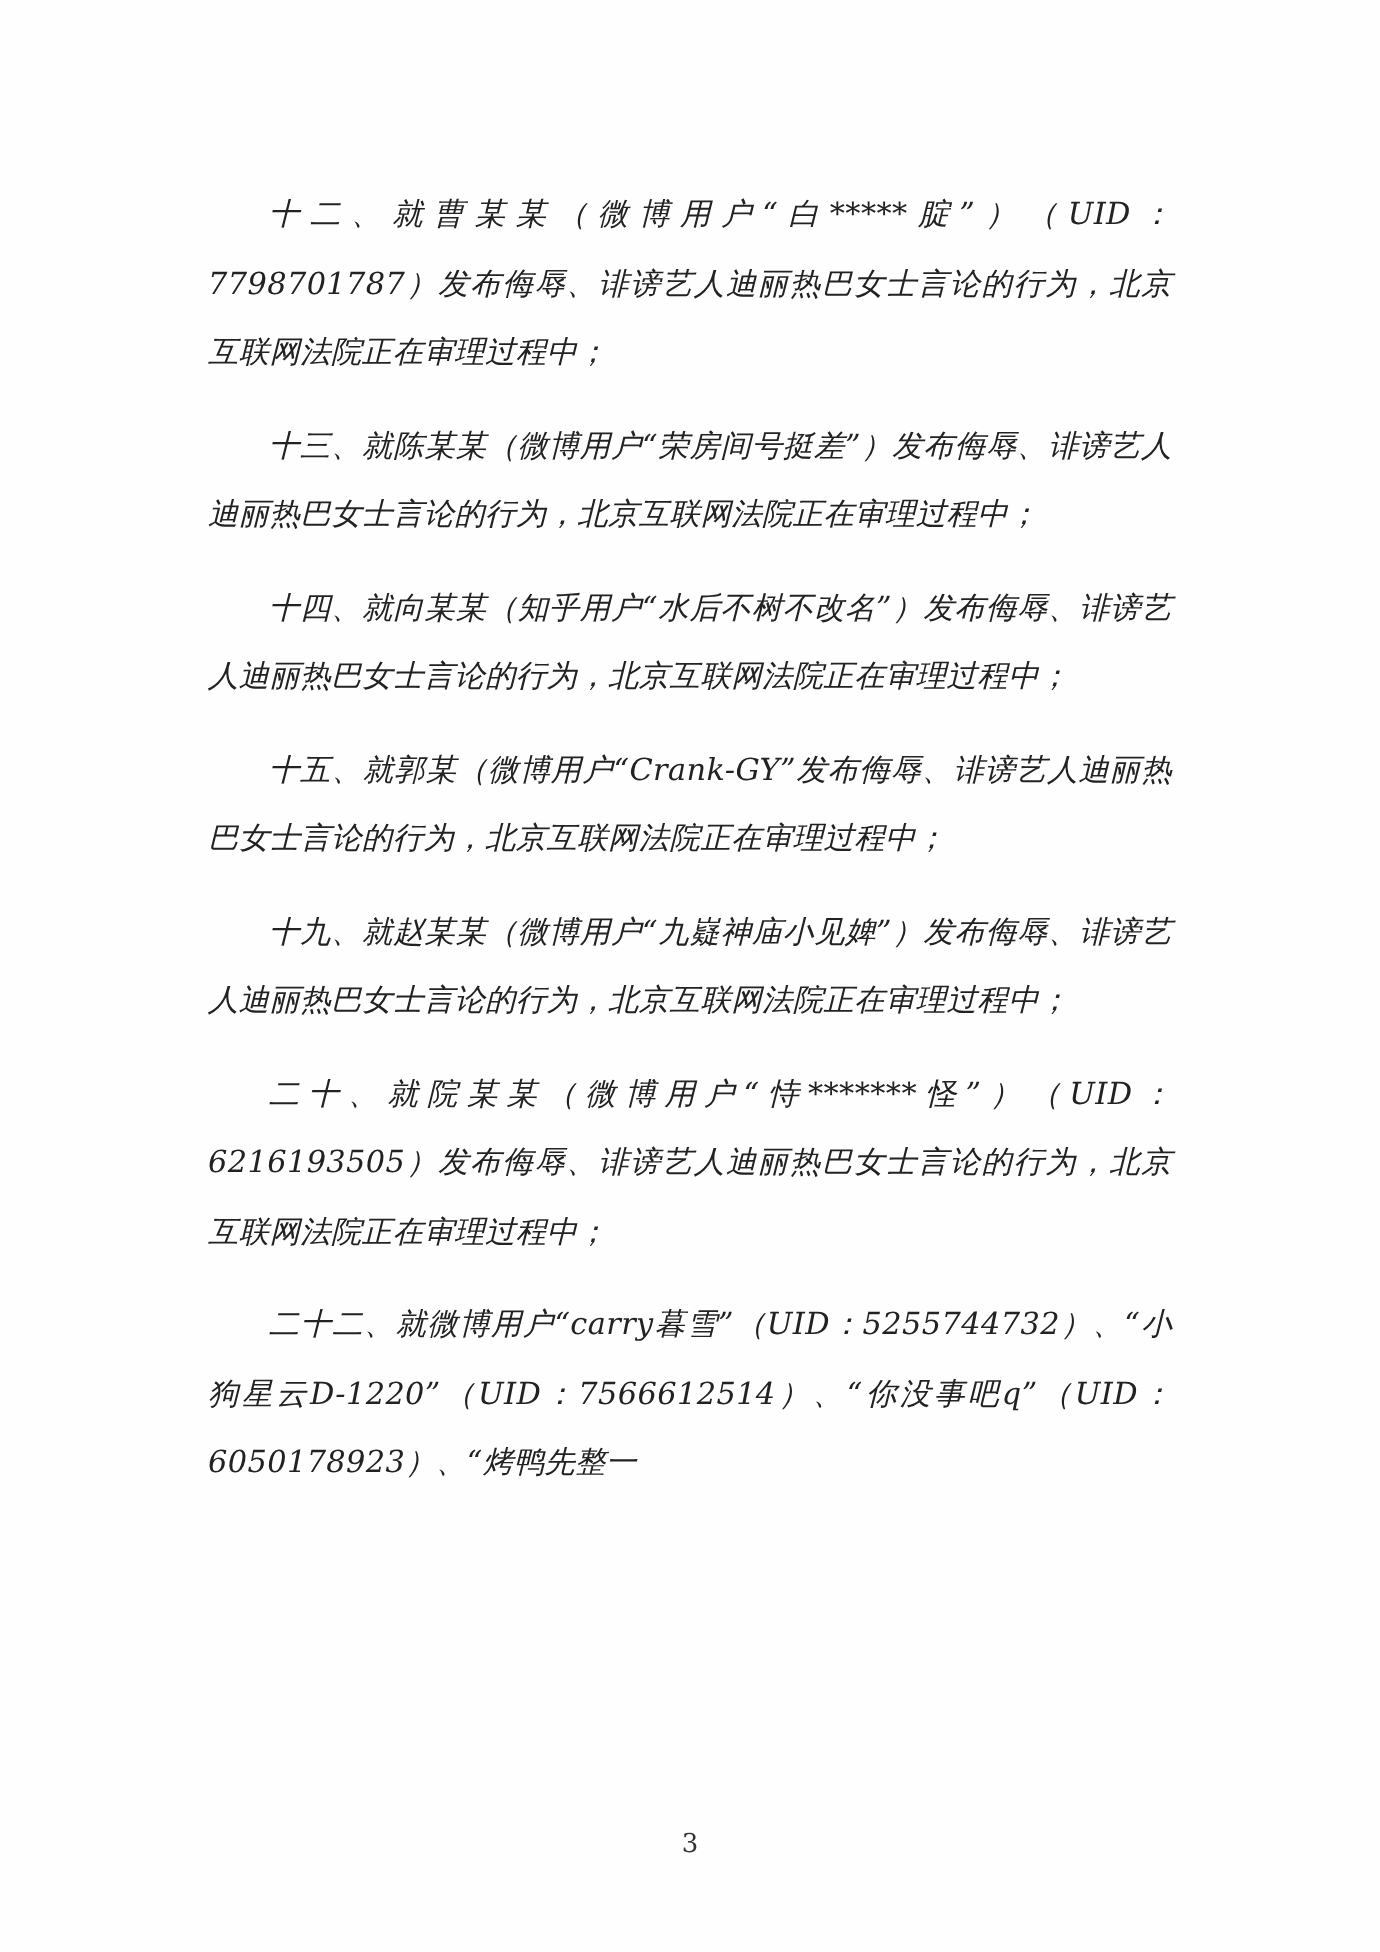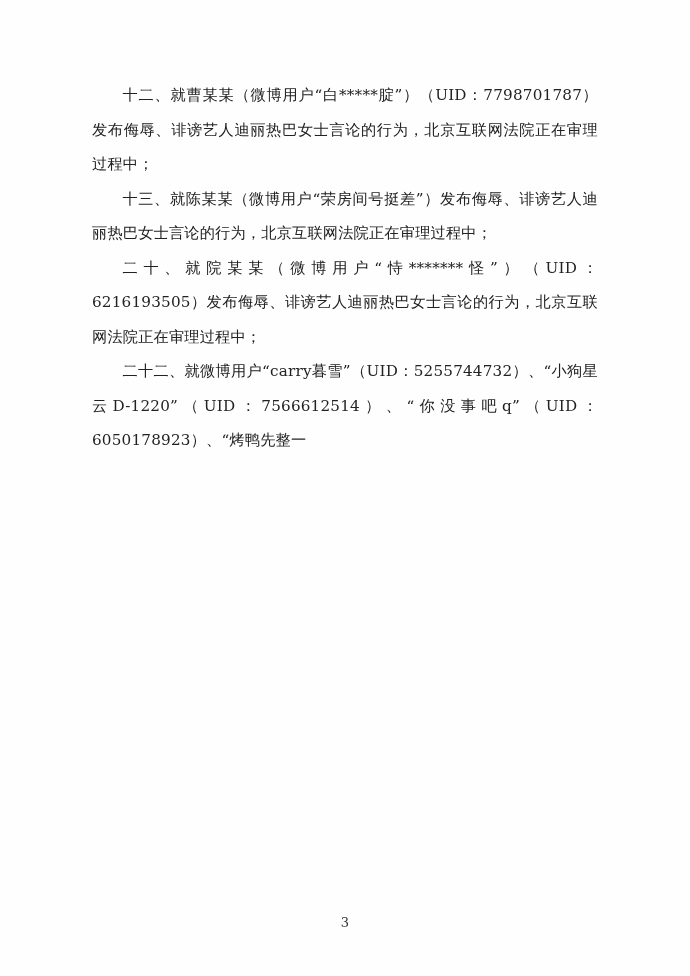--- a/index.html
+++ b/index.html
@@ -24,41 +24,45 @@
   }
   .doc-body {
     font-size: 15.2px;
     line-height: 34.5px;
     text-align: justify;
     text-justify: inter-ideograph;
     letter-spacing: 0.2px;
     color: #222;
   }
   .para {
-    margin: 0;
+    margin: 12px;
     text-indent: 2em;
     text-align: justify;
     text-justify: inter-ideograph;
     white-space: normal;
+    font-style: italic;
   }
   .page-number {
     position: absolute;
     left: 0;
     right: 0;
     bottom: 46px;
     text-align: center;
     font-size: 13px;
     color: #333;
     font-family: "DejaVu Serif", "Liberation Serif", serif;
   }
 </style>
 </head>
 <body>
 
 <div class="page">
   <div class="doc-body">
     <p class="para">十二、就曹某某（微博用户“白*****腚”）（UID：7798701787）发布侮辱、诽谤艺人迪丽热巴女士言论的行为，北京互联网法院正在审理过程中；</p>
     <p class="para">十三、就陈某某（微博用户“荣房间号挺差”）发布侮辱、诽谤艺人迪丽热巴女士言论的行为，北京互联网法院正在审理过程中；</p>
+    <p class="para">十四、就向某某（知乎用户“水后不树不改名”）发布侮辱、诽谤艺人迪丽热巴女士言论的行为，北京互联网法院正在审理过程中；</p>
+    <p class="para">十五、就郭某（微博用户“Crank-GY”发布侮辱、诽谤艺人迪丽热巴女士言论的行为，北京互联网法院正在审理过程中；</p>
+    <p class="para">十九、就赵某某（微博用户“九嶷神庙小见婢”）发布侮辱、诽谤艺人迪丽热巴女士言论的行为，北京互联网法院正在审理过程中；</p>
     <p class="para">二十、就院某某（微博用户“恃*******怪”）（UID：6216193505）发布侮辱、诽谤艺人迪丽热巴女士言论的行为，北京互联网法院正在审理过程中；</p>
     <p class="para">二十二、就微博用户“carry暮雪”（UID：5255744732）、“小狗星云D-1220”（UID：7566612514）、“你没事吧q”（UID：6050178923）、“烤鸭先整一</p>
   </div>
   <div class="page-number">3</div>
 </div>
 
 </body></html>

